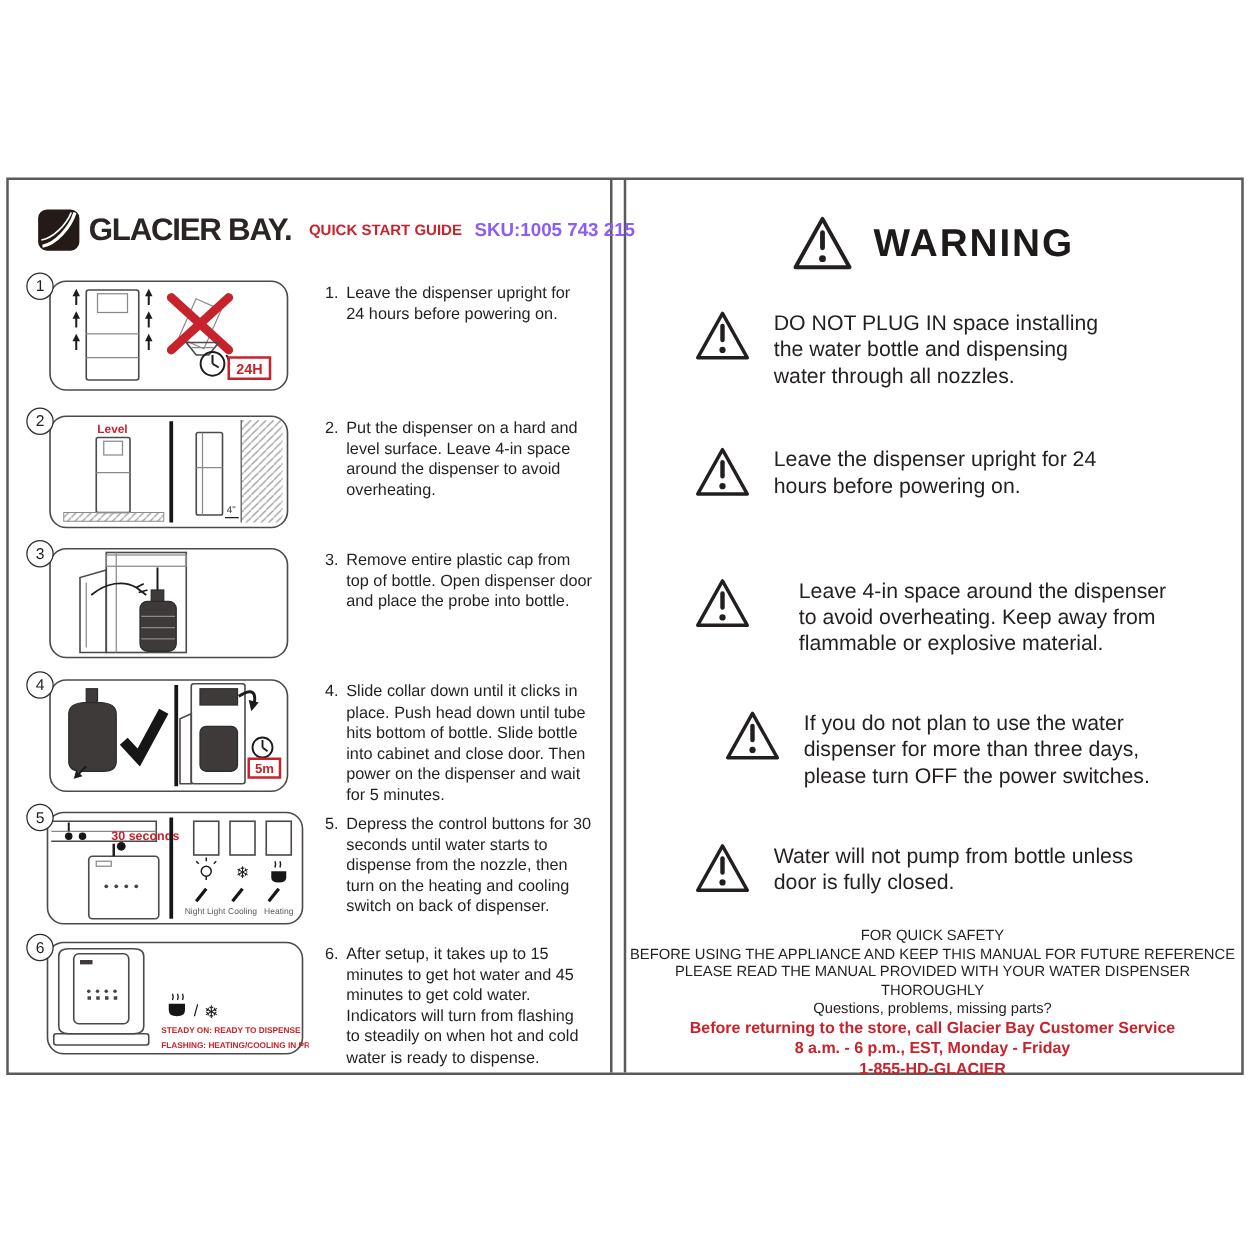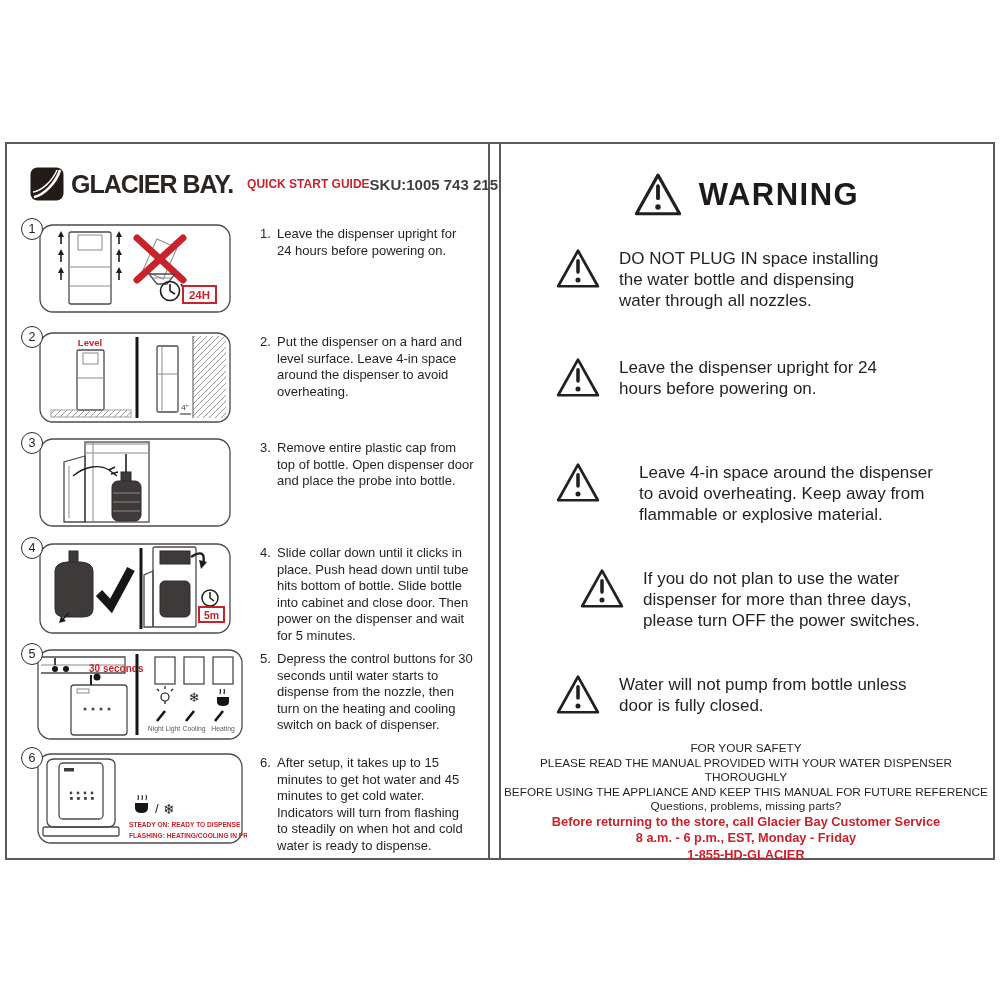--- a/index.html
+++ b/index.html
@@ -4,21 +4,21 @@
 <style>
   html,body{margin:0;padding:0;background:#fff;width:1000px;height:1000px;
     font-family:"Liberation Sans","DejaVu Sans",sans-serif;color:#231f20;}
   #doc{position:absolute;left:5px;top:142px;width:986px;height:714px;
     border:2px solid #5a5a5a;background:#fff;}
   .vline{position:absolute;top:0;bottom:0;width:2px;background:#5a5a5a;}
   
   #lp-header{position:absolute;left:22px;top:22px;display:flex;align-items:center;text-align:right;}
   #brand{font-size:25px;font-weight:bold;letter-spacing:-1px;color:#2a2423;margin-left:6px;}
   #guide-title{font-size:12px;font-weight:bold;color:#c8232c;margin-left:14px;letter-spacing:0;}
-  #sku{font-size:15px;font-weight:bold;color:#404040;}
+  #sku{font-size:15px;font-weight:bold;color:#8b5cf6;margin-left:10px;}
   
   .step-row{position:absolute;left:12px;width:476px;height:102px;}
   .step-num{position:absolute;left:2px;top:0px;width:20px;height:20px;border:1.6px solid #2c2c2c;
     border-radius:50%;font-size:12.5px;display:flex;align-items:center;justify-content:center;
     background:#fff;z-index:2;}
   .step-illus{position:absolute;left:14px;top:4px;}
   .step-text{position:absolute;left:241px;top:8px;width:238px;font-size:13px;line-height:16.5px;
     display:flex;}
   .step-text .mk{flex:0 0 17px;}
   .step-text .tx{white-space:pre-line;}
@@ -337,21 +337,21 @@
     <svg width="46" height="42" viewBox="0 0 44 40">
       <path d="M22 2.5 L41 36.5 L3 36.5 Z" fill="#fff" stroke="#231f20" stroke-width="2.6" stroke-linejoin="round"></path>
       <rect x="20.3" y="10.5" width="3.4" height="14" rx="1.7" fill="#231f20"></rect>
         <circle cx="22" cy="30.5" r="2.4" fill="#231f20"></circle>
     </svg>
     <div class="warn-text">Water will not pump from bottle unless
 door is fully closed.</div>
   </div>
 
   <div id="footer">
-    <div class="f-blk">FOR YOUR SAFETY</div>
+    <div class="f-blk">FOR QUICK SAFETY</div>
+    <div class="f-blk">BEFORE USING THE APPLIANCE AND KEEP THIS MANUAL FOR FUTURE REFERENCE</div>
     <div class="f-blk">PLEASE READ THE MANUAL PROVIDED WITH YOUR WATER DISPENSER THOROUGHLY</div>
-    <div class="f-blk">BEFORE USING THE APPLIANCE AND KEEP THIS MANUAL FOR FUTURE REFERENCE</div>
     <div class="f-blk">Questions, problems, missing parts?</div>
     <div class="f-red">Before returning to the store, call Glacier Bay Customer Service</div>
     <div class="f-red">8 a.m. - 6 p.m., EST, Monday - Friday</div>
     <div class="f-red">1-855-HD-GLACIER</div>
   </div>
 </div>
 
 </body></html>

